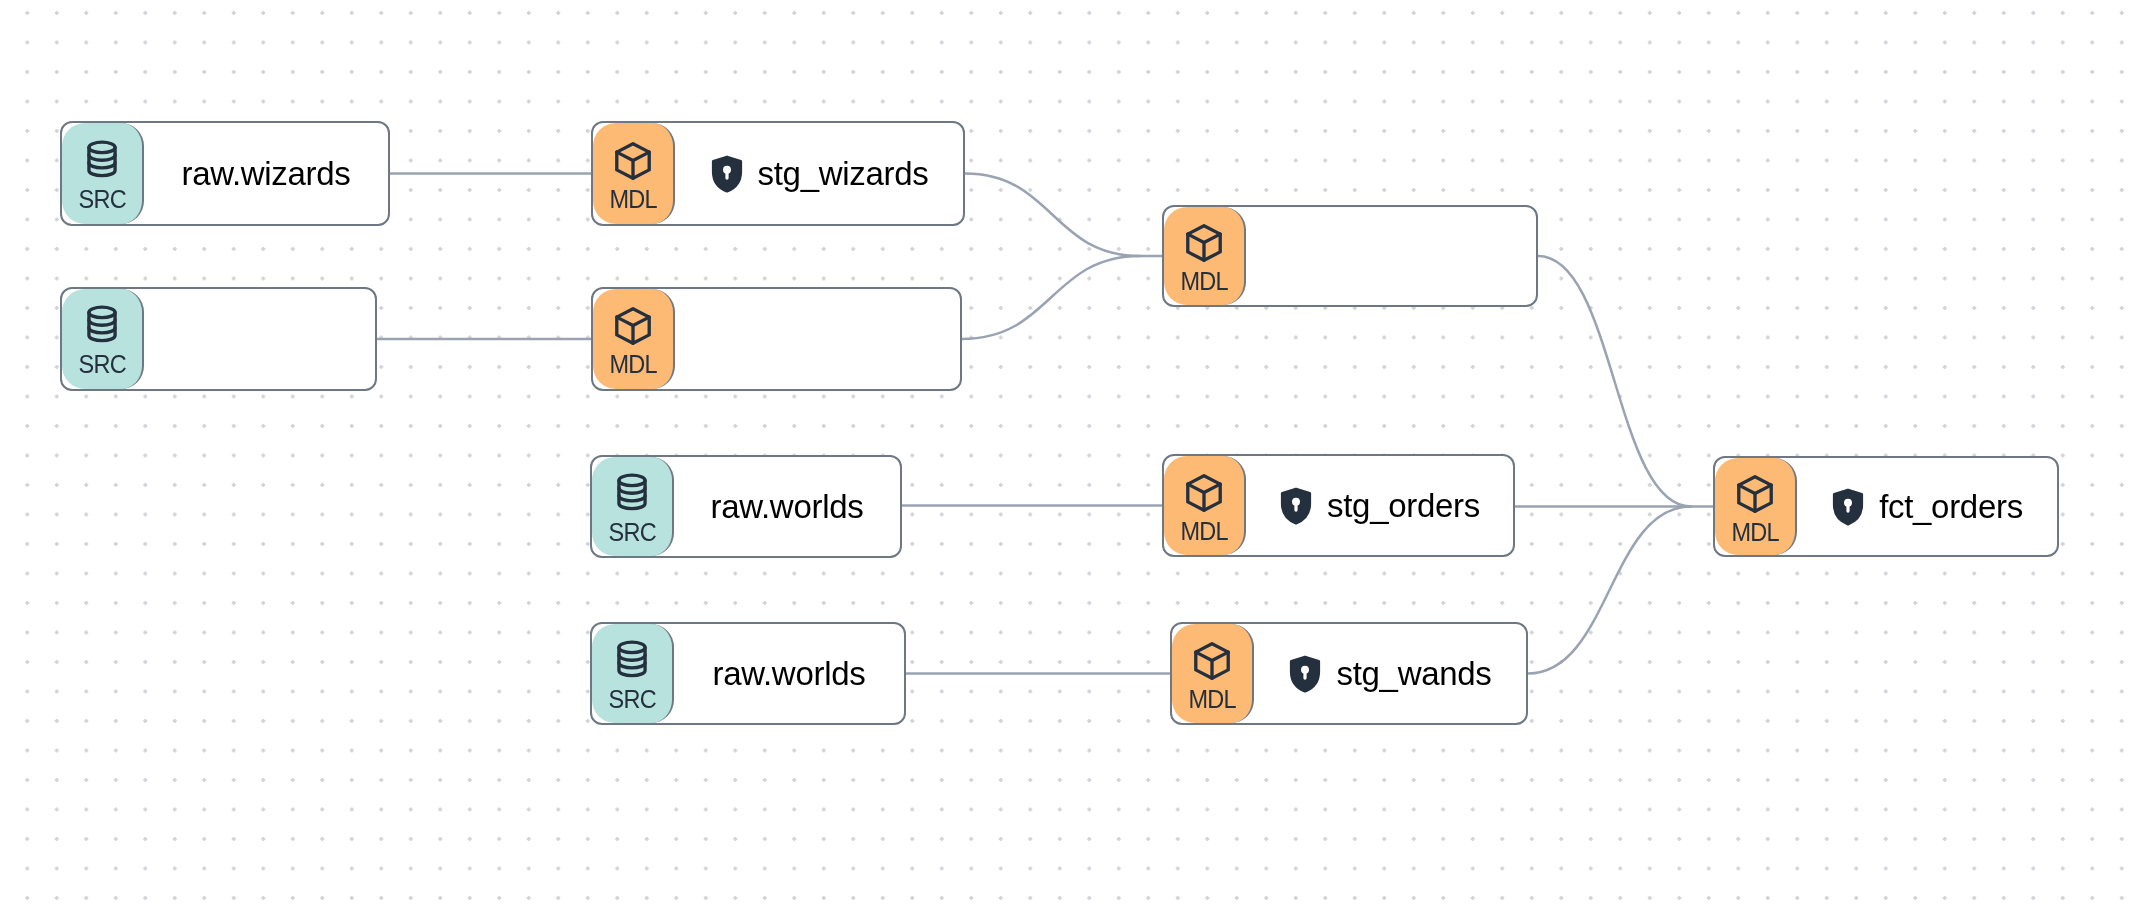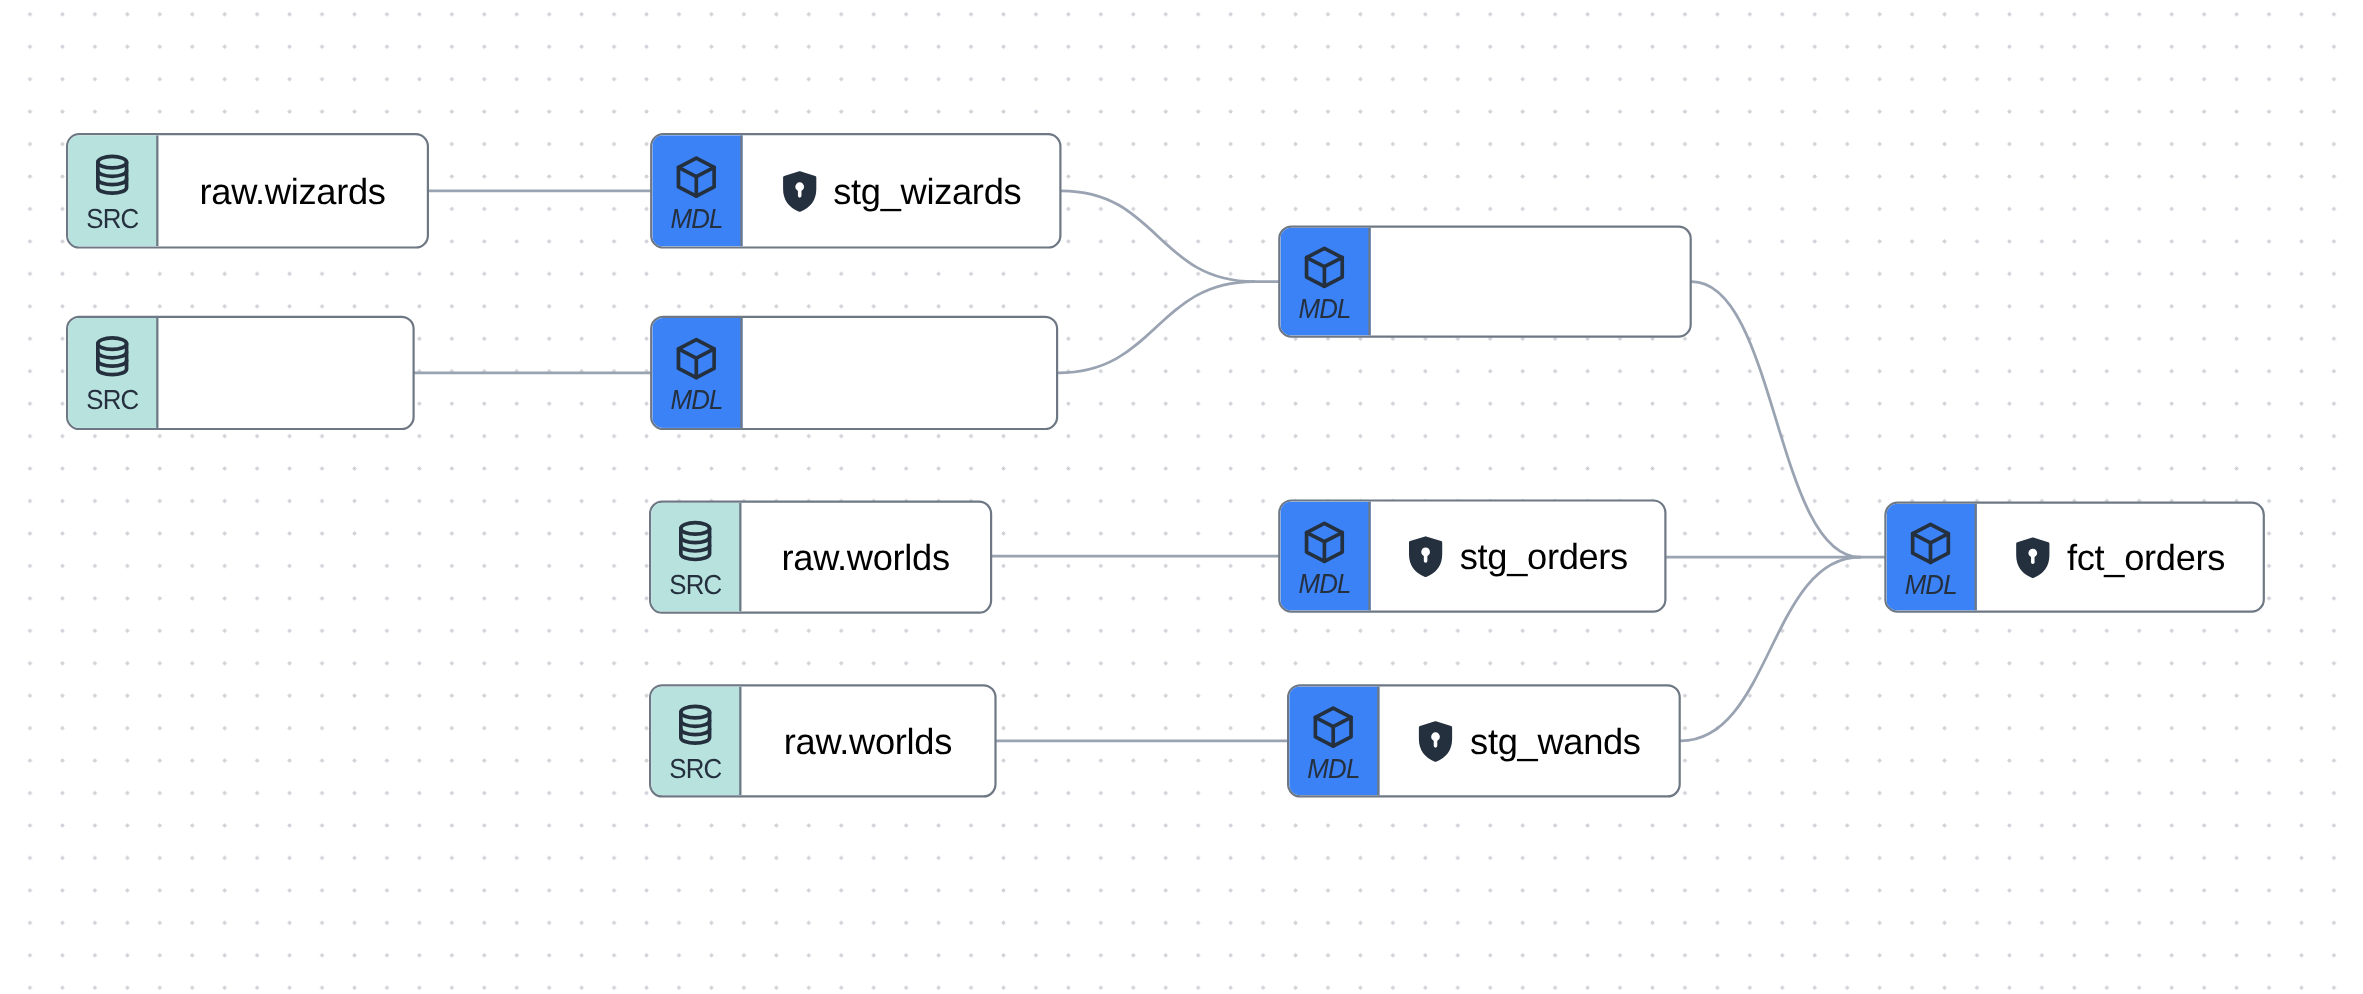--- a/index.html
+++ b/index.html
@@ -42,23 +42,24 @@
     width: 82px;
     flex: none;
     display: flex;
     flex-direction: column;
     align-items: center;
     justify-content: center;
     gap: 3px;
     border-right: 2.5px solid #6e7884;
     box-sizing: border-box;
     padding-top: 2px;
+    border-radius: 23px;
   }
   .node.source .badge { background: #b8e2de; }
-  .node.model  .badge { background: #3b82f6; font-style: italic; }
+  .node.model  .badge { background: #fdba74; }
   .badge-label {
     font-size: 25px;
     font-weight: 500;
     letter-spacing: -0.8px;
     color: #25303f;
     line-height: 1;
     transform: scaleX(0.94);
   }
   .badge-icon { display: block; }
   .node-body {

